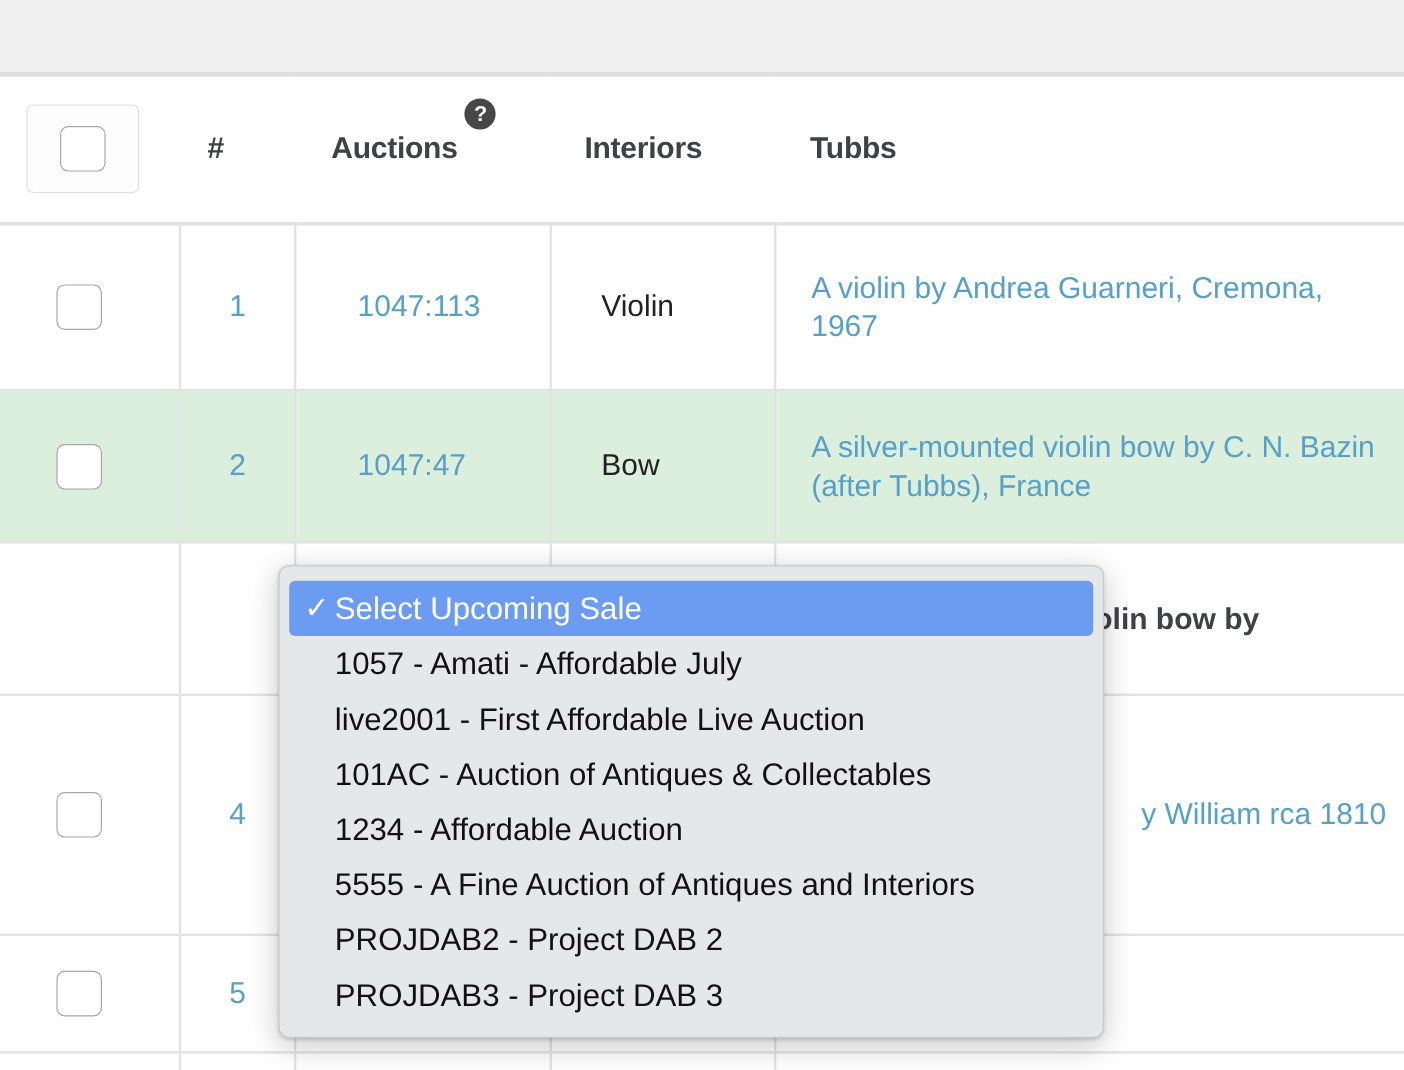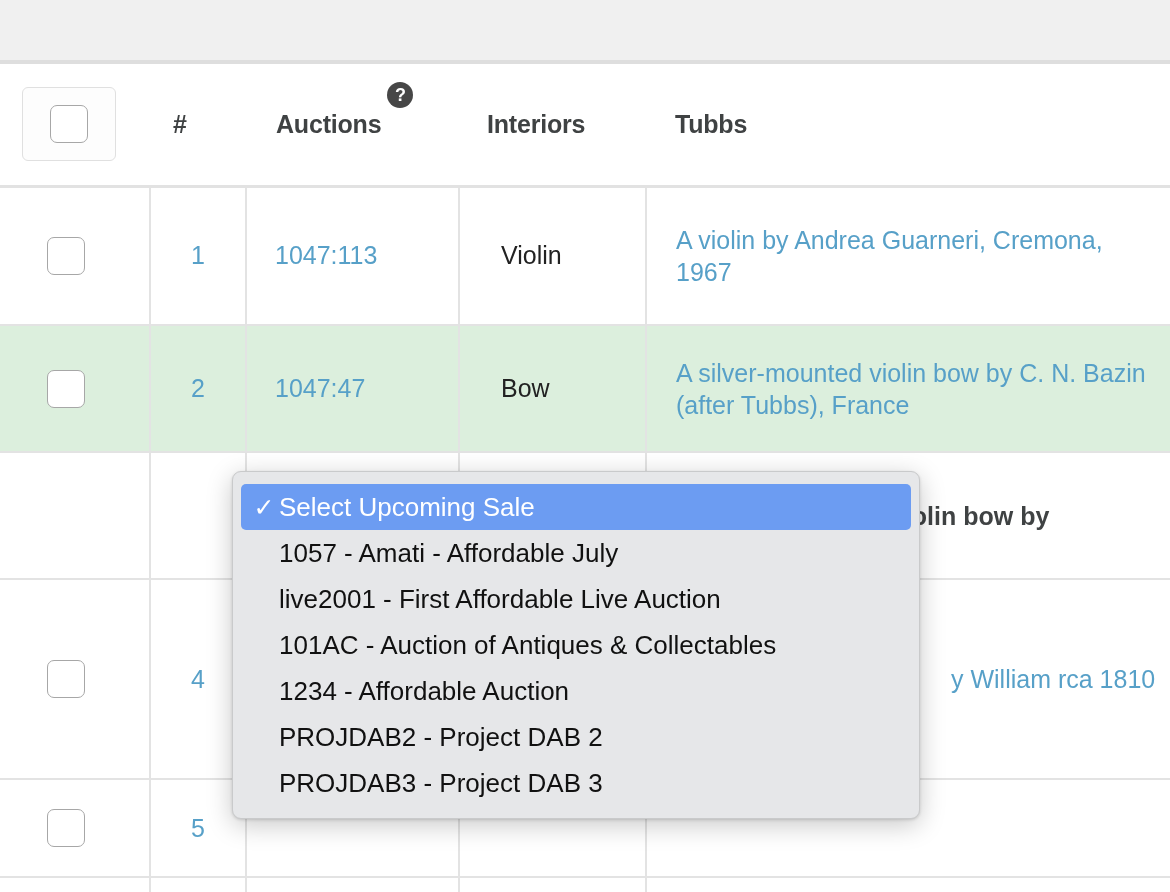--- a/index.html
+++ b/index.html
@@ -97,21 +97,21 @@
     border-right: 2px solid #e3e3e3;
     border-bottom: 2px solid #e3e3e3;
     vertical-align: middle;
     background: #ffffff;
     font-size: 25px;
     color: #333;
     padding: 0;
   }
   tbody td.td-check { border-right: 2px solid #e3e3e3; padding-left: 47px; }
   tbody td.td-num   { text-align: center; color: #57a0c8; }
-  tbody td.td-auc   { padding-left: 28px; color: #57a0c8; }
+  tbody td.td-auc   { padding-left: 51px; color: #57a0c8; }
   tbody td.td-cat   { padding-left: 41px; color: #222; }
   tbody td.td-title { padding-left: 29px; padding-right: 14px;
                       color: #57a0c8; line-height: 1.28; border-right: none; }
   tbody tr.r1 td { height: 139px; }
   tbody tr.r2 td { height: 127px; background: #dcefdd; }
   tbody tr.r3 td { height: 127px; }
   tbody tr.r4 td { height: 200px; }
   tbody tr.r5 td { height: 98px; }
   tbody tr.r6 td { height: 40px; }
 
@@ -281,20 +281,23 @@
     <div class="dd-item">
       <span>live2001 - First Affordable Live Auction</span>
     </div>
     <div class="dd-item">
       <span>101AC - Auction of Antiques &amp; Collectables</span>
     </div>
     <div class="dd-item">
       <span>1234 - Affordable Auction</span>
     </div>
     <div class="dd-item">
+      <span>5555 - A Fine Auction of Antiques and Interiors</span>
+    </div>
+    <div class="dd-item">
       <span>PROJDAB2 - Project DAB 2</span>
     </div>
     <div class="dd-item">
       <span>PROJDAB3 - Project DAB 3</span>
     </div>
   </div>
 
 </div>
 
 </body></html>

